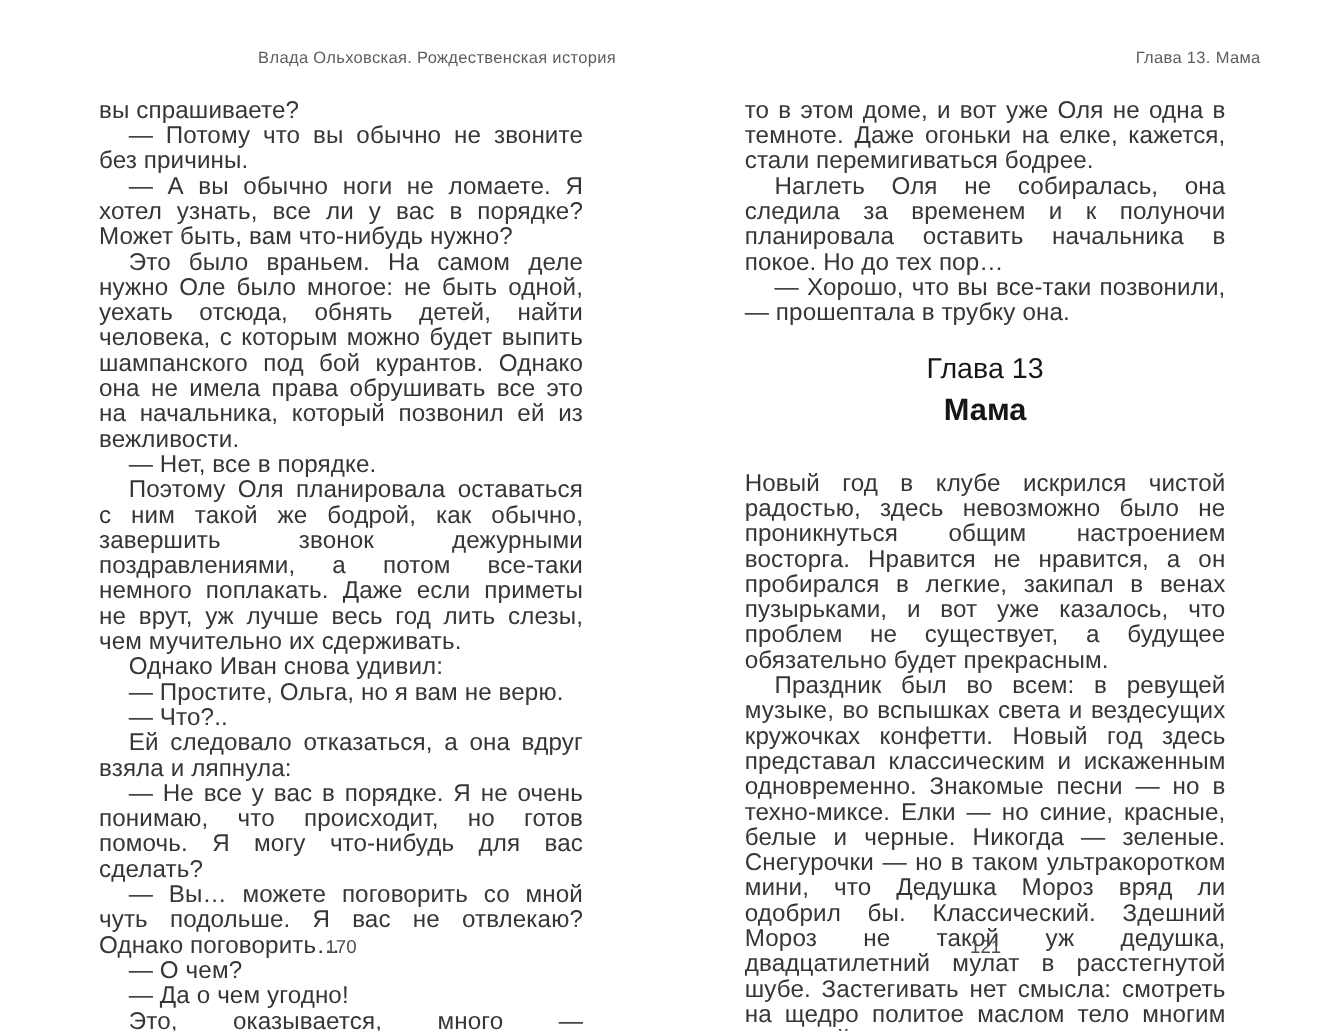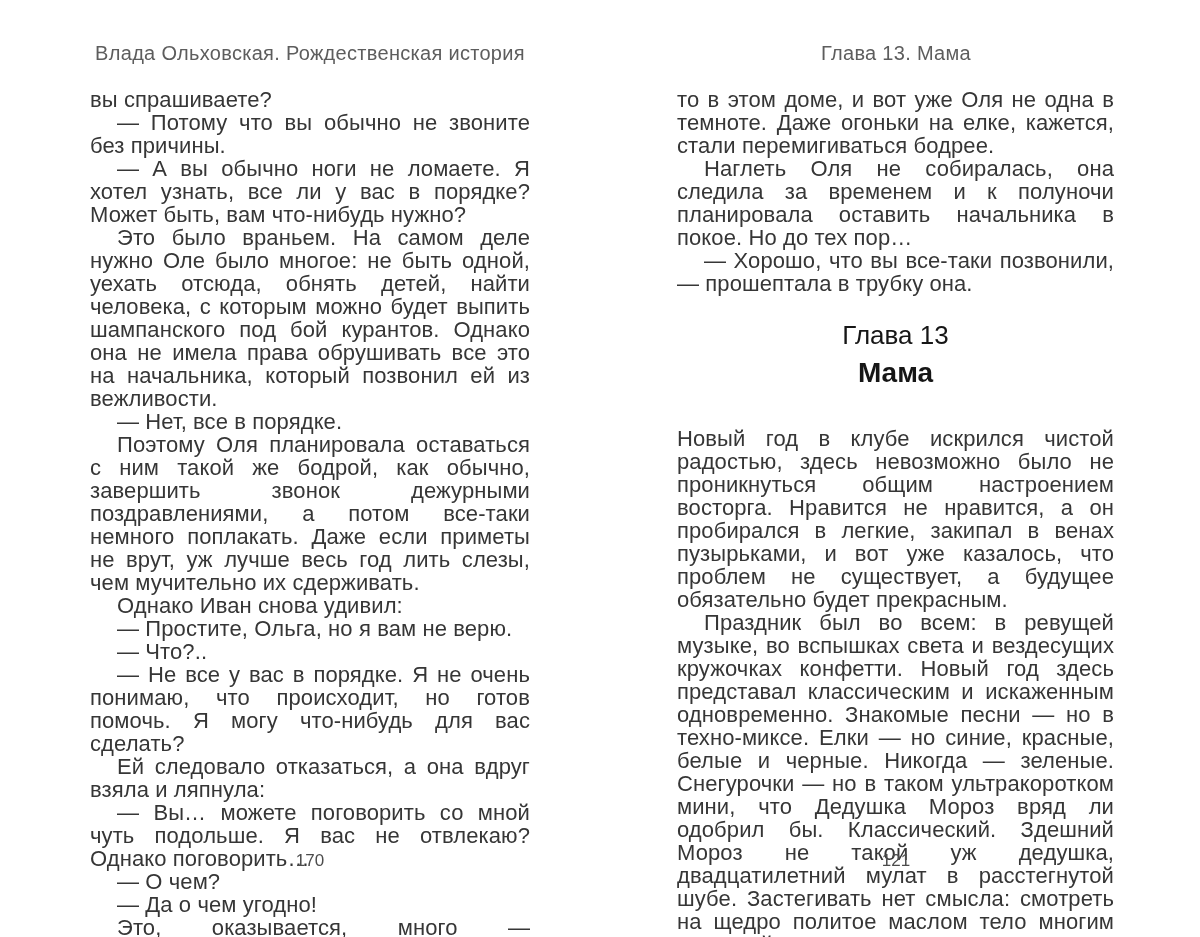--- a/index.html
+++ b/index.html
@@ -11,23 +11,23 @@
     overflow: hidden;
   }
   .stage { position: absolute; inset: 0; background: #ffffff; }
 
   .page { position: absolute; top: 0; height: 937px; }
   .page-left  { left: 60px;  width: 500px; }
   .page-right { left: 646px; width: 500px; }
 
   .running-head {
     position: absolute; top: 44px;
-    font-size: 20px; line-height: 18px;
+    font-size: 15px; line-height: 18px;
     color: #5d5d5d; letter-spacing: 0.3px;
-    text-align: center; width: 100%;
+    text-align: right; width: 100%;
   }
 
   .body-text {
     position: absolute;
     font-size: 22px; line-height: 23px;
     color: #363636;
     text-align: justify;
     letter-spacing: 0.1px;
   }
   .body-text p { margin: 0; }
@@ -65,22 +65,22 @@
     <div class="body-text bt-left">
         <p class="">вы спрашиваете?</p>
         <p class="indent">— Потому что вы обычно не звоните без причины.</p>
         <p class="indent">— А вы обычно ноги не ломаете. Я хотел узнать, все ли у вас в порядке? Может быть, вам что-нибудь нужно?</p>
         <p class="indent">Это было враньем. На самом деле нужно Оле было многое: не быть одной, уехать отсюда, обнять детей, найти человека, с которым можно будет выпить шампанского под бой курантов. Однако она не имела права обрушивать все это на начальника, который позвонил ей из вежливости.</p>
         <p class="indent">— Нет, все в порядке.</p>
         <p class="indent">Поэтому Оля планировала оставаться с ним такой же бодрой, как обычно, завершить звонок дежурными поздравлениями, а потом все-таки немного поплакать. Даже если приметы не врут, уж лучше весь год лить слезы, чем мучительно их сдерживать.</p>
         <p class="indent">Однако Иван снова удивил:</p>
         <p class="indent">— Простите, Ольга, но я вам не верю.</p>
         <p class="indent">— Что?..</p>
+        <p class="indent">Ей следовало отказаться, а она вдруг взяла и ляпнула:</p>
         <p class="indent">— Не все у вас в порядке. Я не очень понимаю, что происходит, но готов помочь. Я могу что-нибудь для вас сделать?</p>
-        <p class="indent">Ей следовало отказаться, а она вдруг взяла и ляпнула:</p>
         <p class="indent">— Вы… можете поговорить со мной чуть подольше. Я вас не отвлекаю? Однако поговорить…</p>
         <p class="indent">— О чем?</p>
         <p class="indent">— Да о чем угодно!</p>
         <p class="indent">Это, оказывается, много — телефонный звонок… Человек вроде бы далеко, а голос его рядом, как буд-</p>
       </div>
 
     <div class="folio">170</div>
   </div>
 
   <div class="page page-right">

